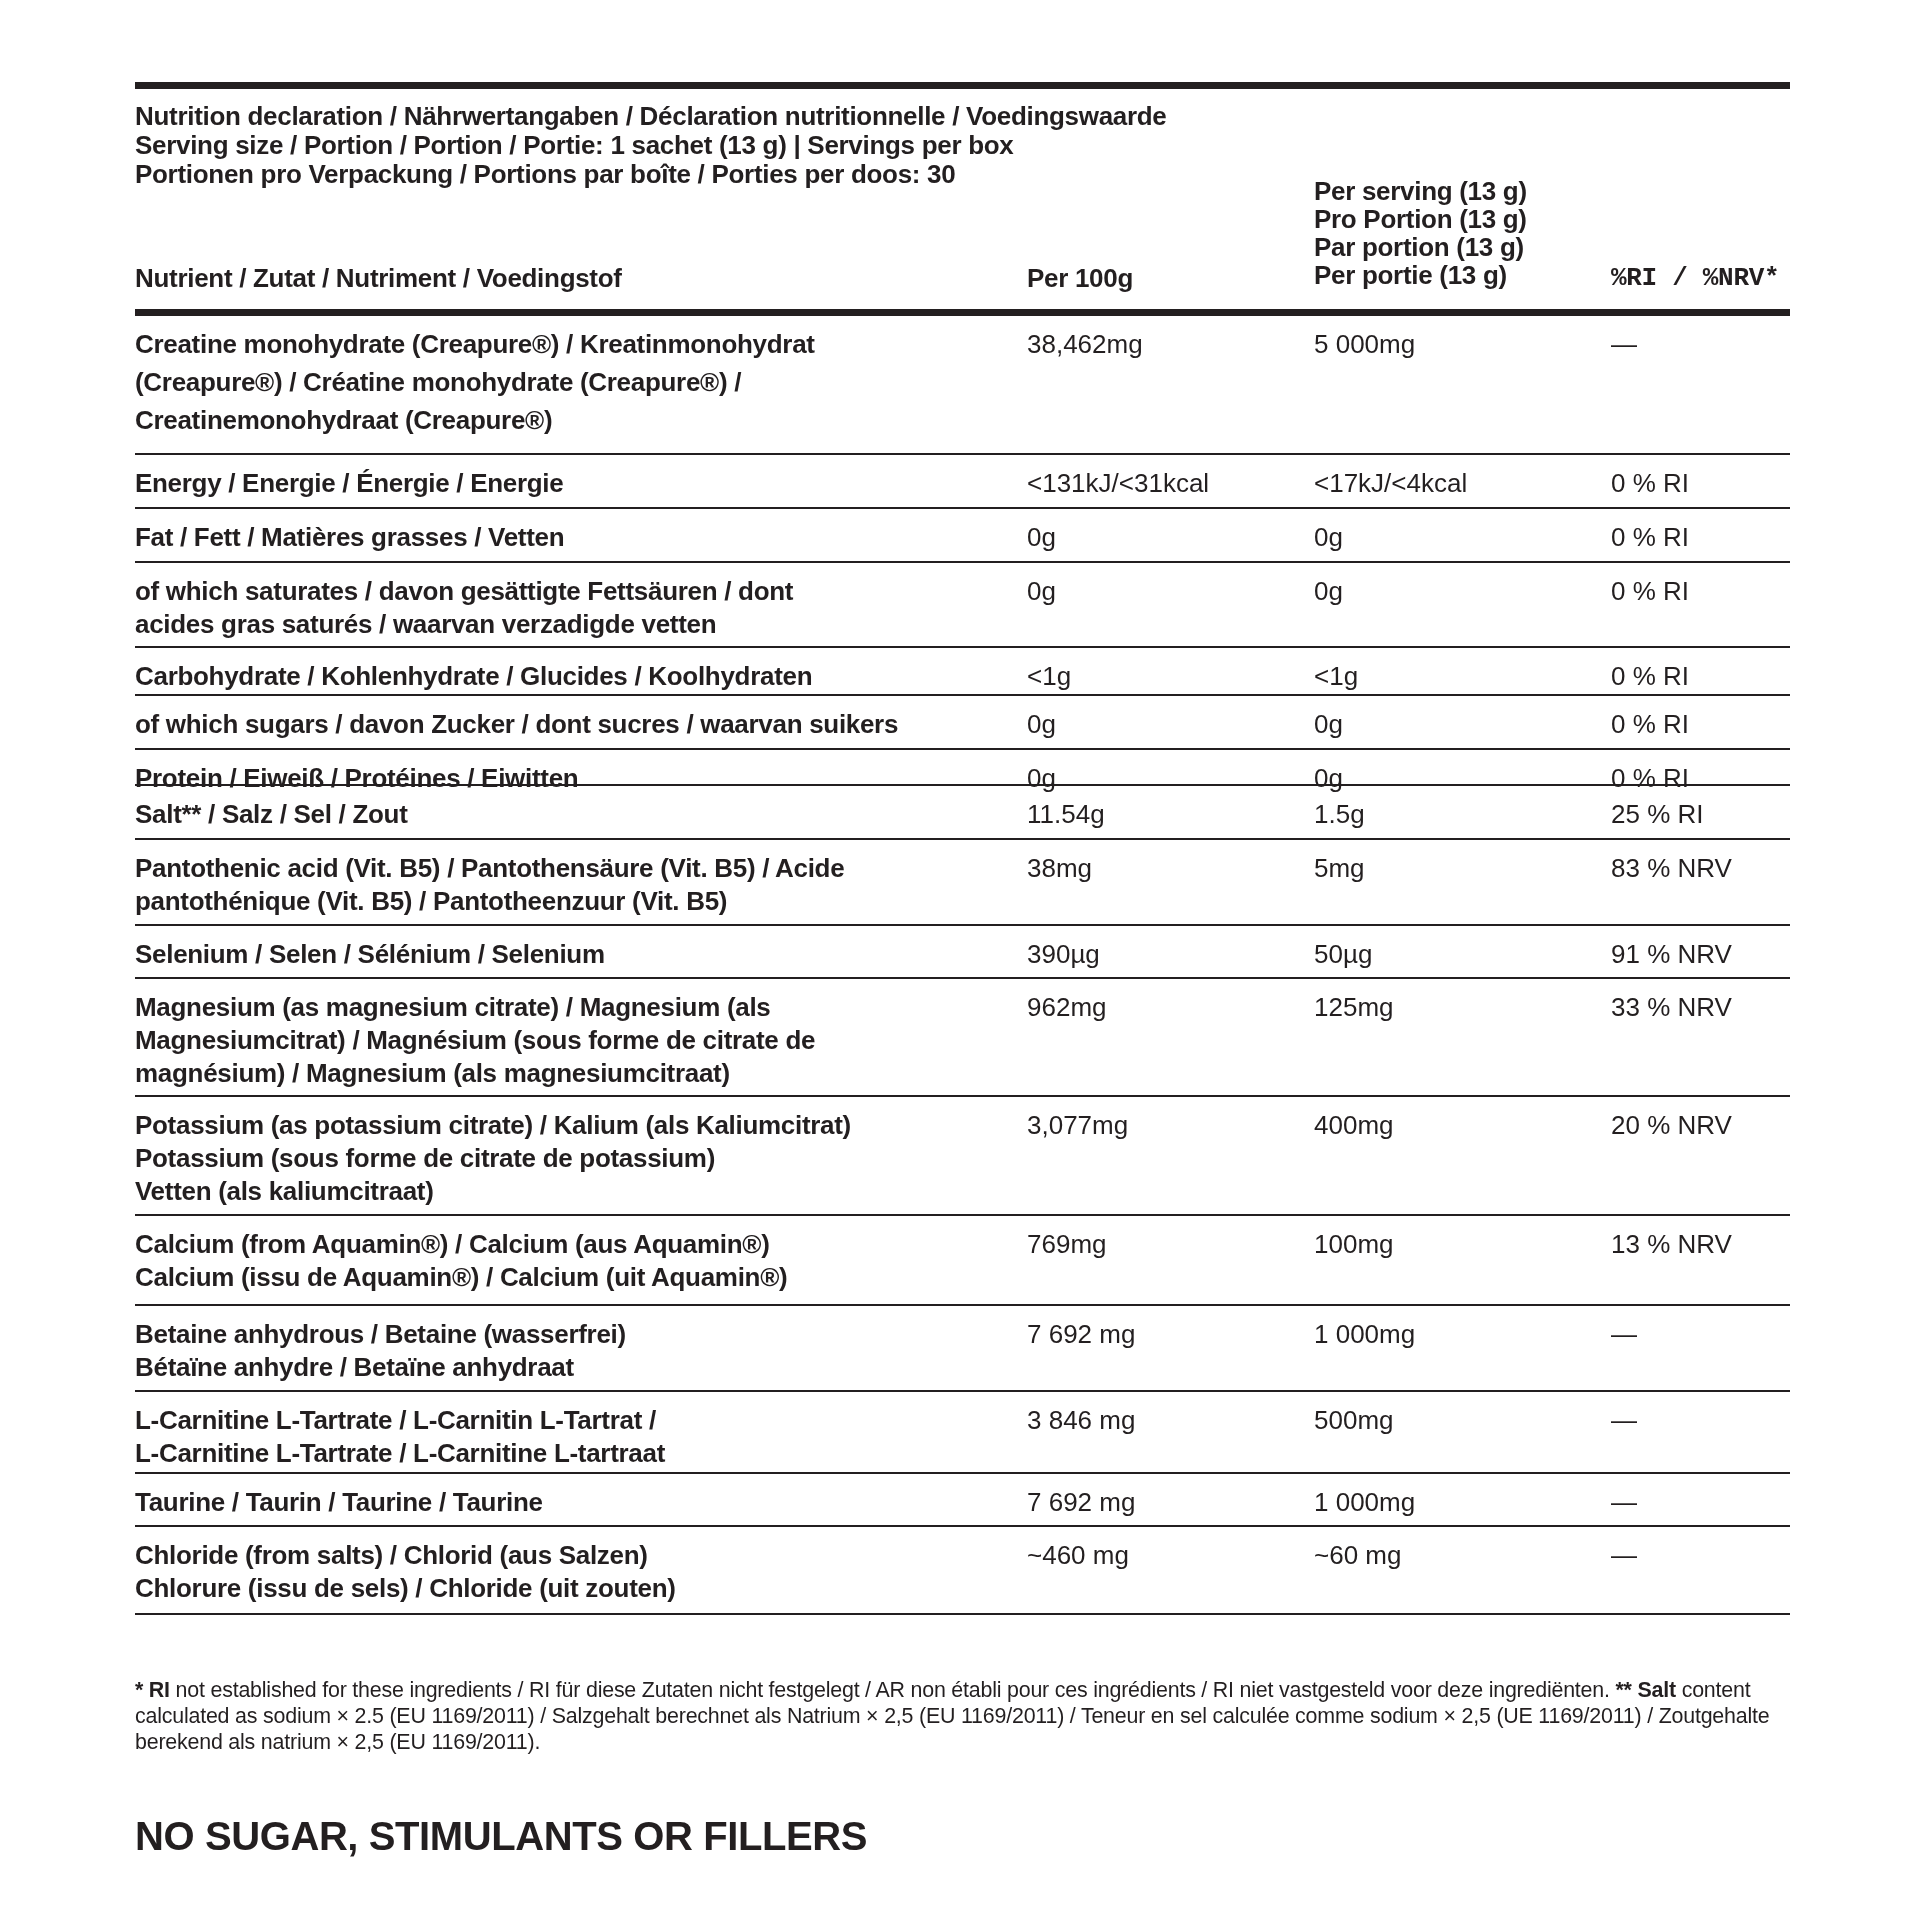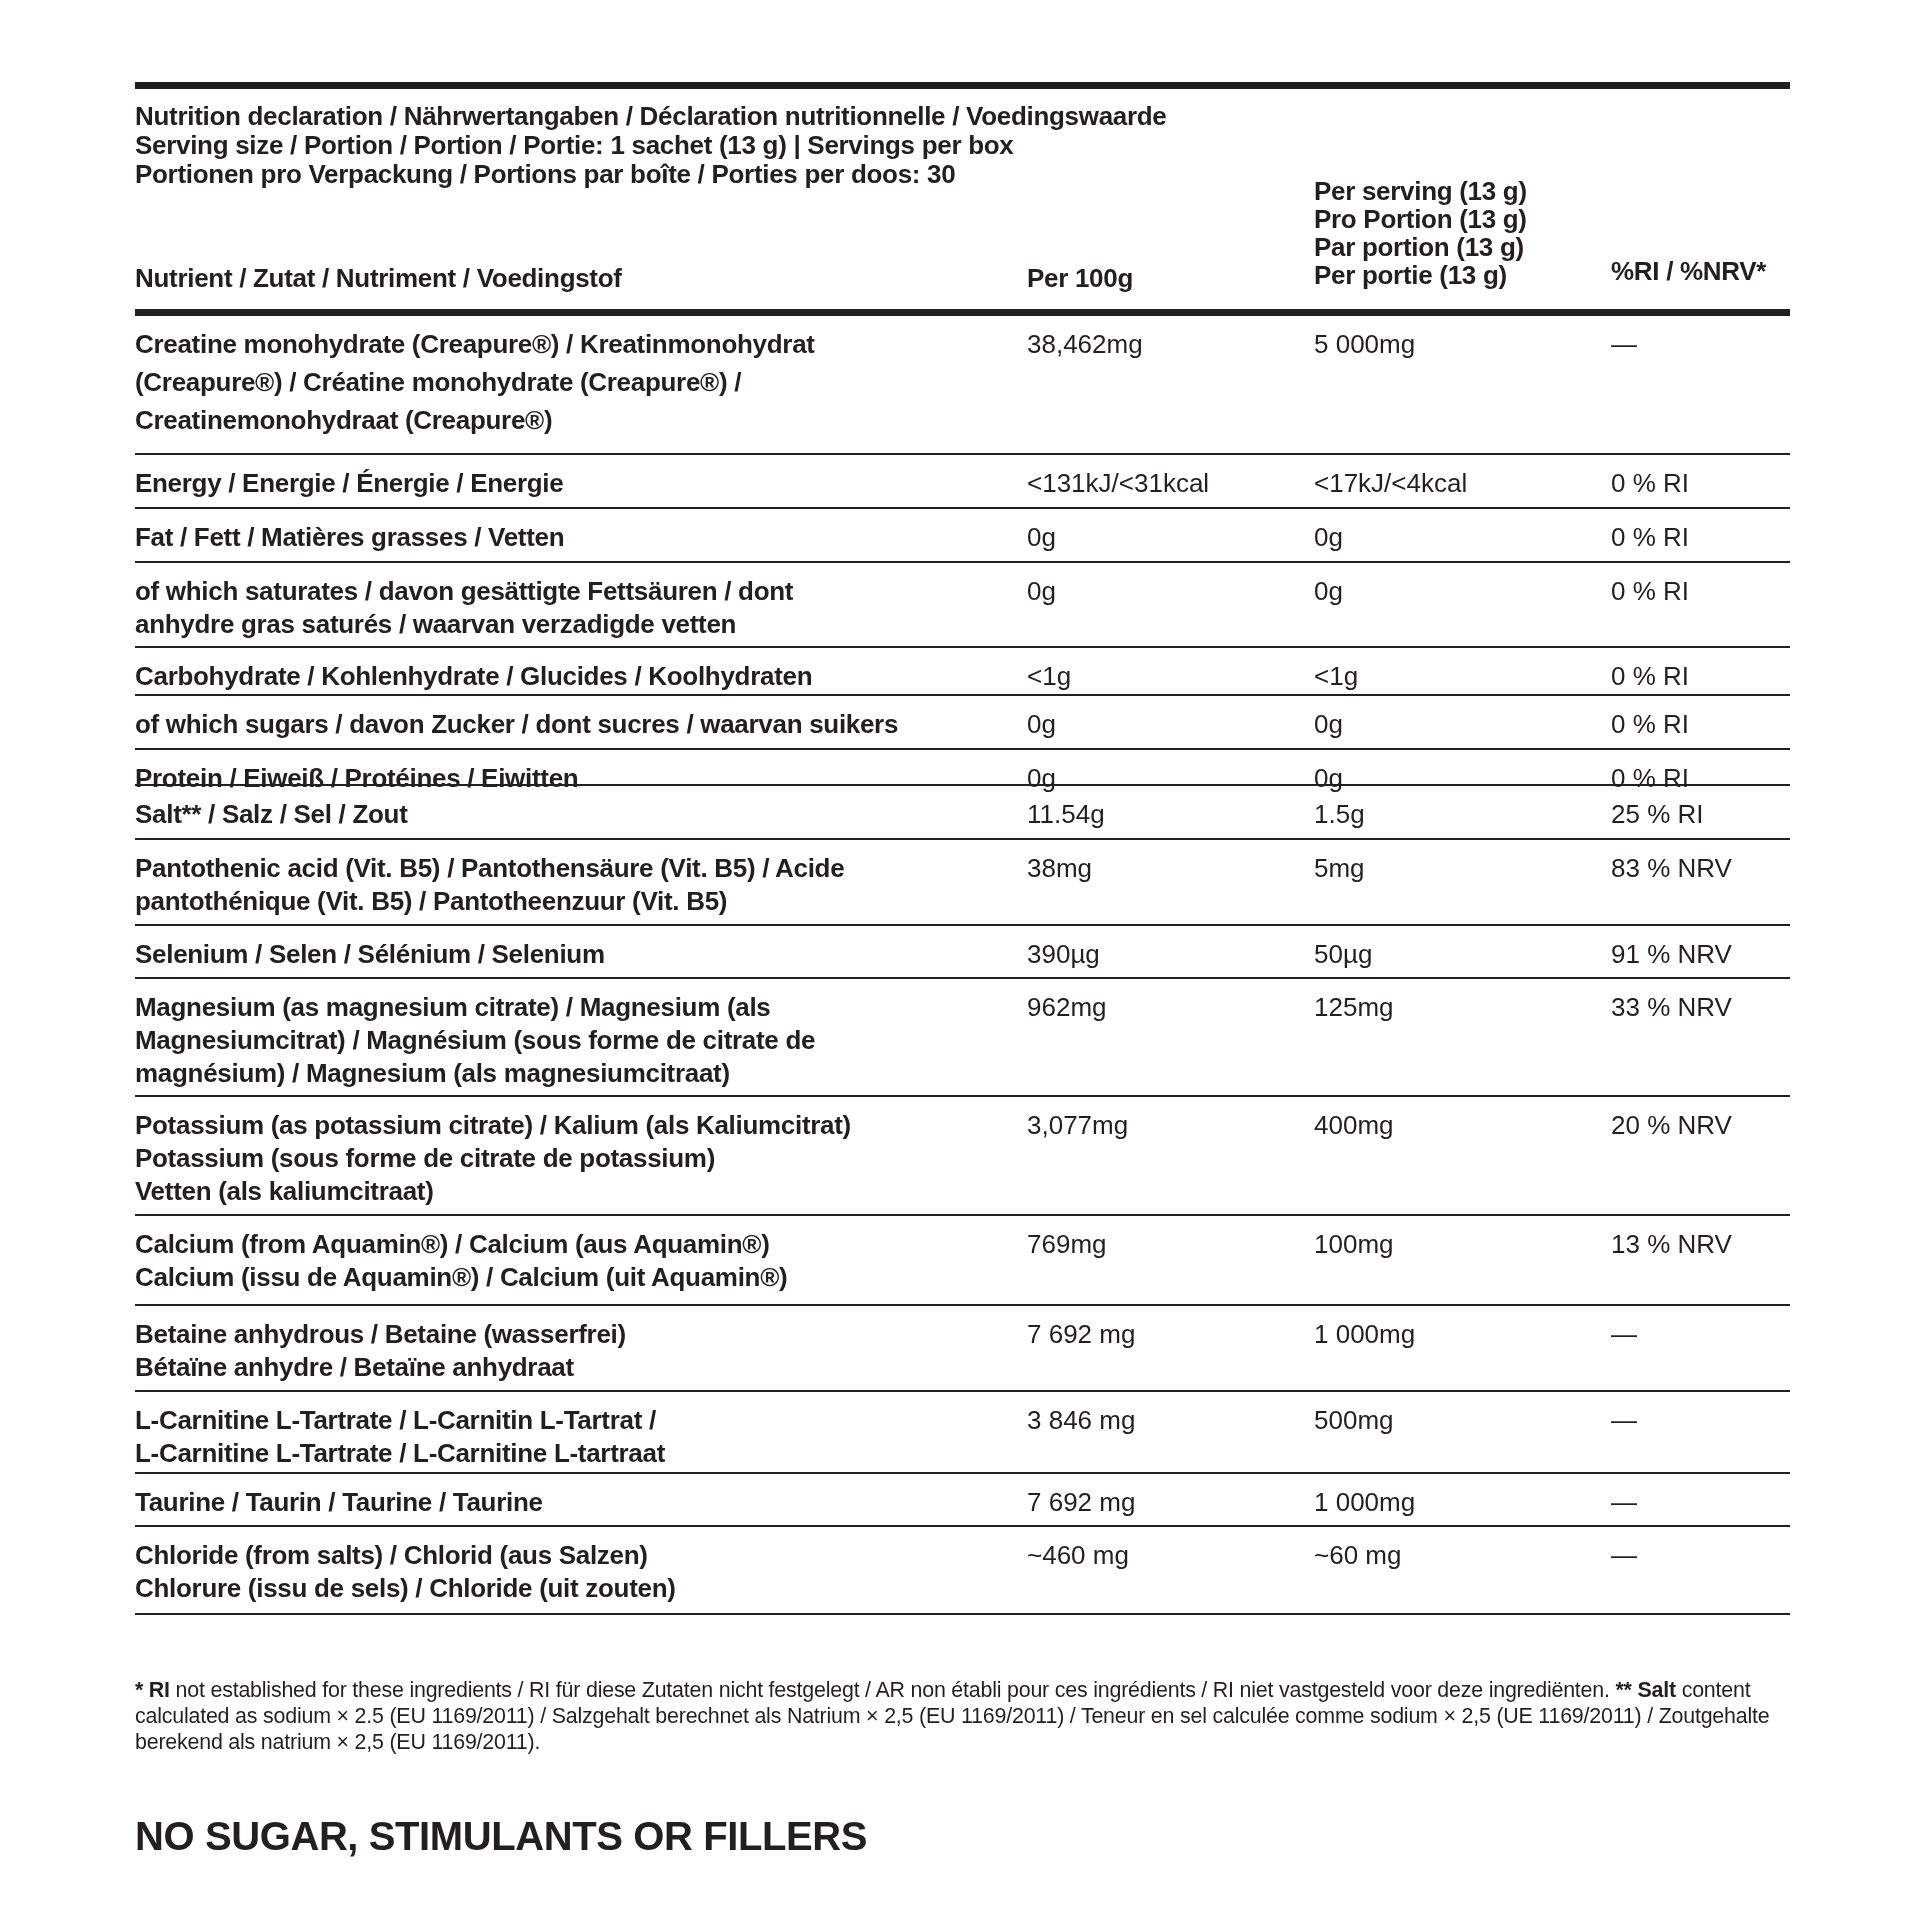--- a/index.html
+++ b/index.html
@@ -37,21 +37,21 @@
 </div>
 
 <div class="colhead" style="left:135px; top:264px;">Nutrient / Zutat / Nutriment / Voedingstof</div>
 <div class="colhead" style="left:1027px; top:264px;">Per 100g</div>
 <div class="colhead" style="left:1314px; top:177px;">
   <div>Per serving (13 g)</div>
   <div>Pro Portion (13 g)</div>
   <div>Par portion (13 g)</div>
   <div>Per portie (13 g)</div>
 </div>
-<div class="colhead" style="left:1611px; top:257px;">%RI / %NRV*</div>
+<div class="colhead" style="left:1611px; top:264px;font-family:Liberation Mono, monospace;">%RI / %NRV*</div>
 
 <div class="bar" style="top:309px;"></div>
 
 <div class="table" id="nutrition-table">
     <div class="row" style="height: 139px;">
       <div class="cell c-name creat">
         <div>Creatine monohydrate (Creapure®) / Kreatinmonohydrat</div>
         <div>(Creapure®) / Créatine monohydrate (Creapure®) /</div>
         <div>Creatinemonohydraat (Creapure®)</div>
       </div>
@@ -71,21 +71,21 @@
       <div class="cell c-name">
         <div>Fat / Fett / Matières grasses / Vetten</div>
       </div>
       <div class="cell c-100">0g</div>
       <div class="cell c-serv">0g</div>
       <div class="cell c-ri">0 % RI</div>
     </div>
     <div class="row" style="height: 85px;">
       <div class="cell c-name">
         <div>of which saturates / davon gesättigte Fettsäuren / dont</div>
-        <div>anhydre gras saturés / waarvan verzadigde vetten</div>
+        <div>acides gras saturés / waarvan verzadigde vetten</div>
       </div>
       <div class="cell c-100">0g</div>
       <div class="cell c-serv">0g</div>
       <div class="cell c-ri">0 % RI</div>
     </div>
     <div class="row" style="height: 48px;">
       <div class="cell c-name">
         <div>Carbohydrate / Kohlenhydrate / Glucides / Koolhydraten</div>
       </div>
       <div class="cell c-100">&lt;1g</div>

